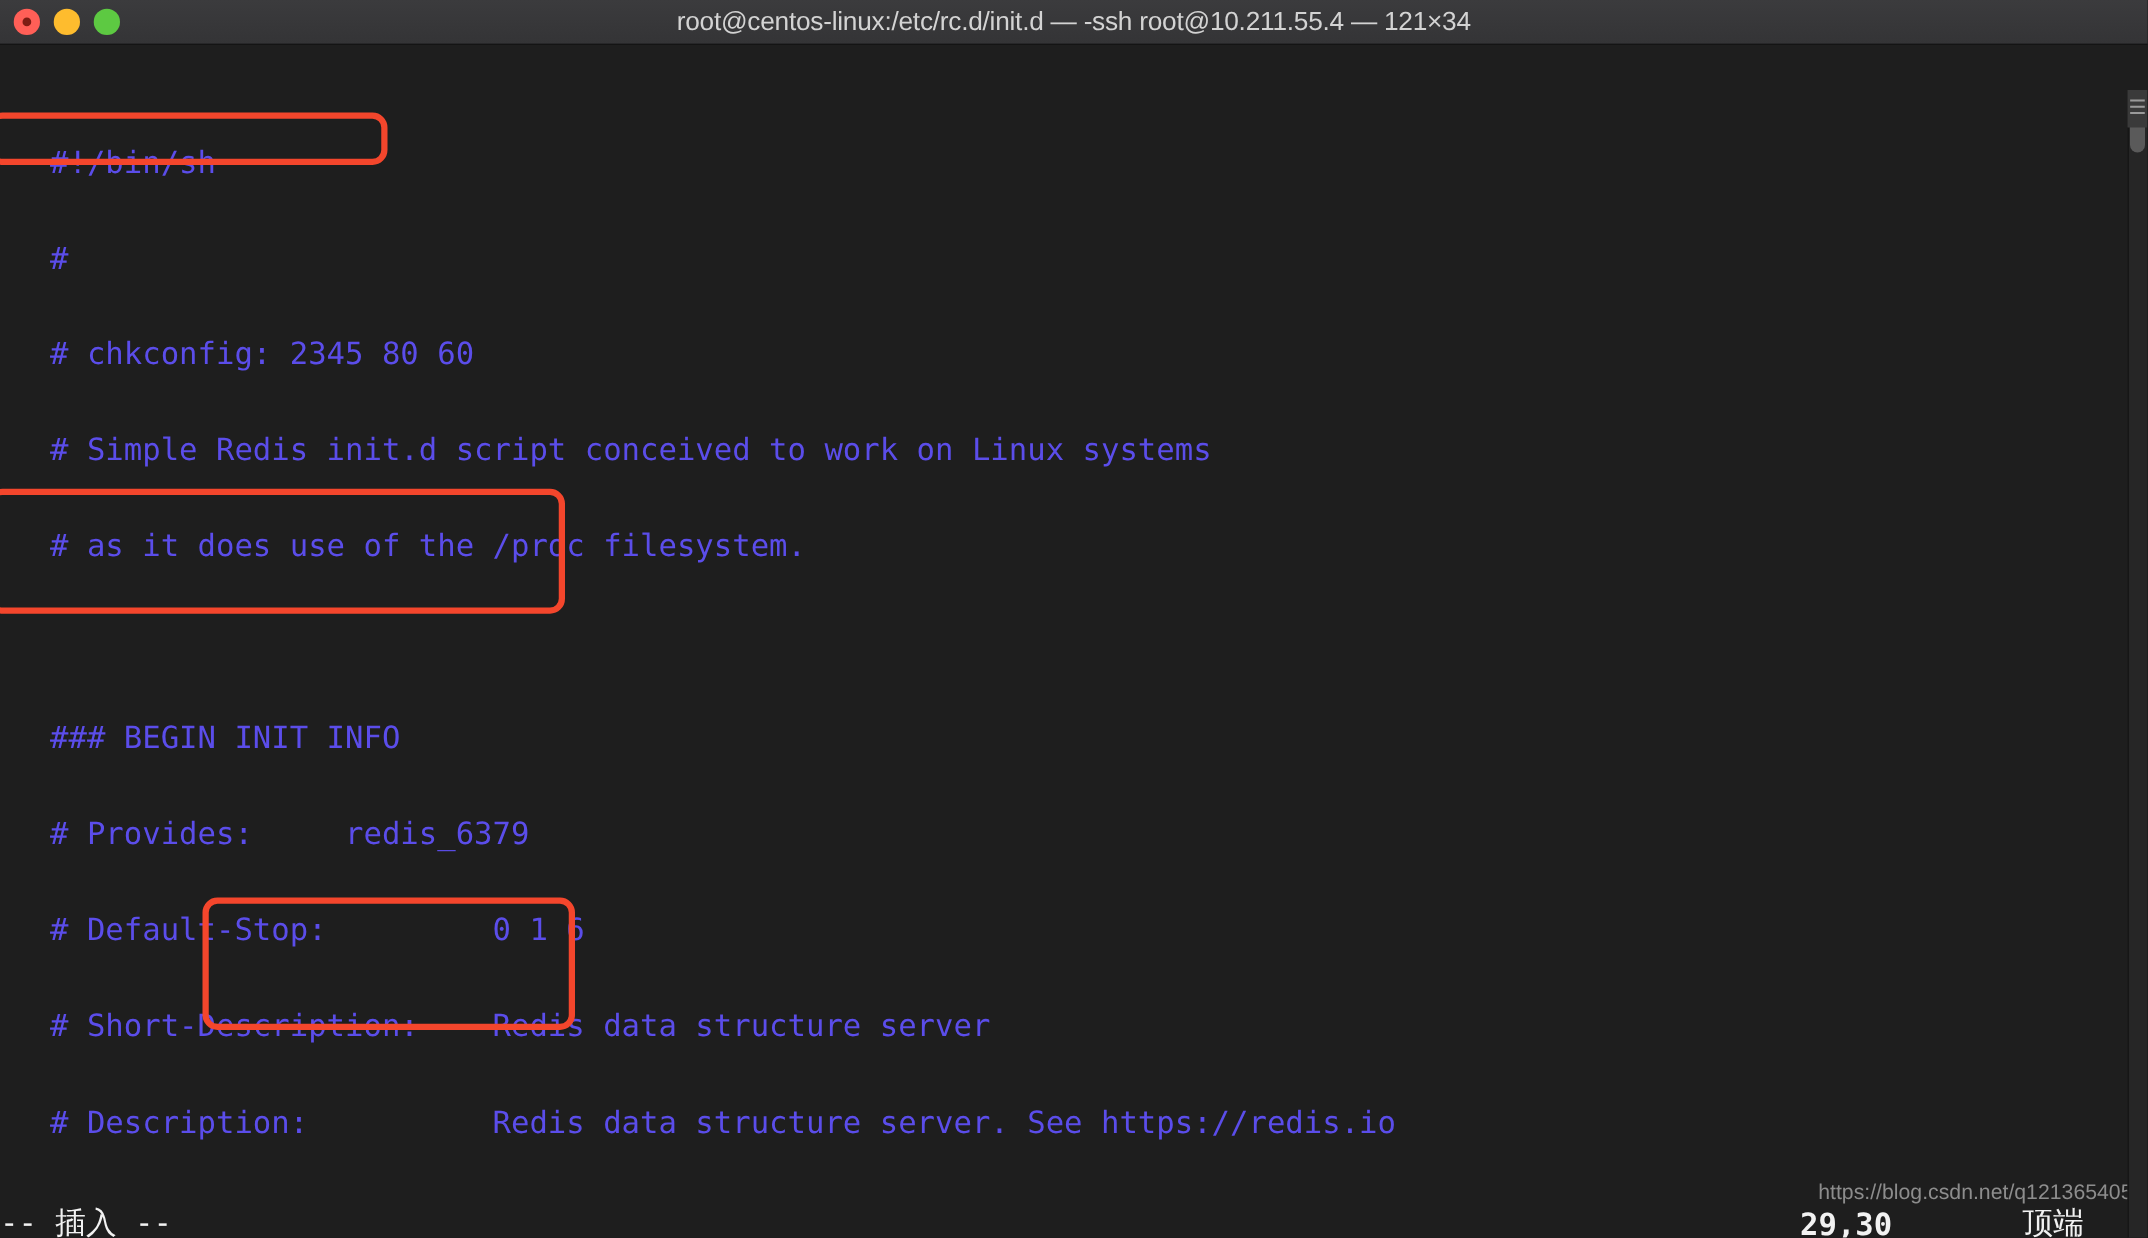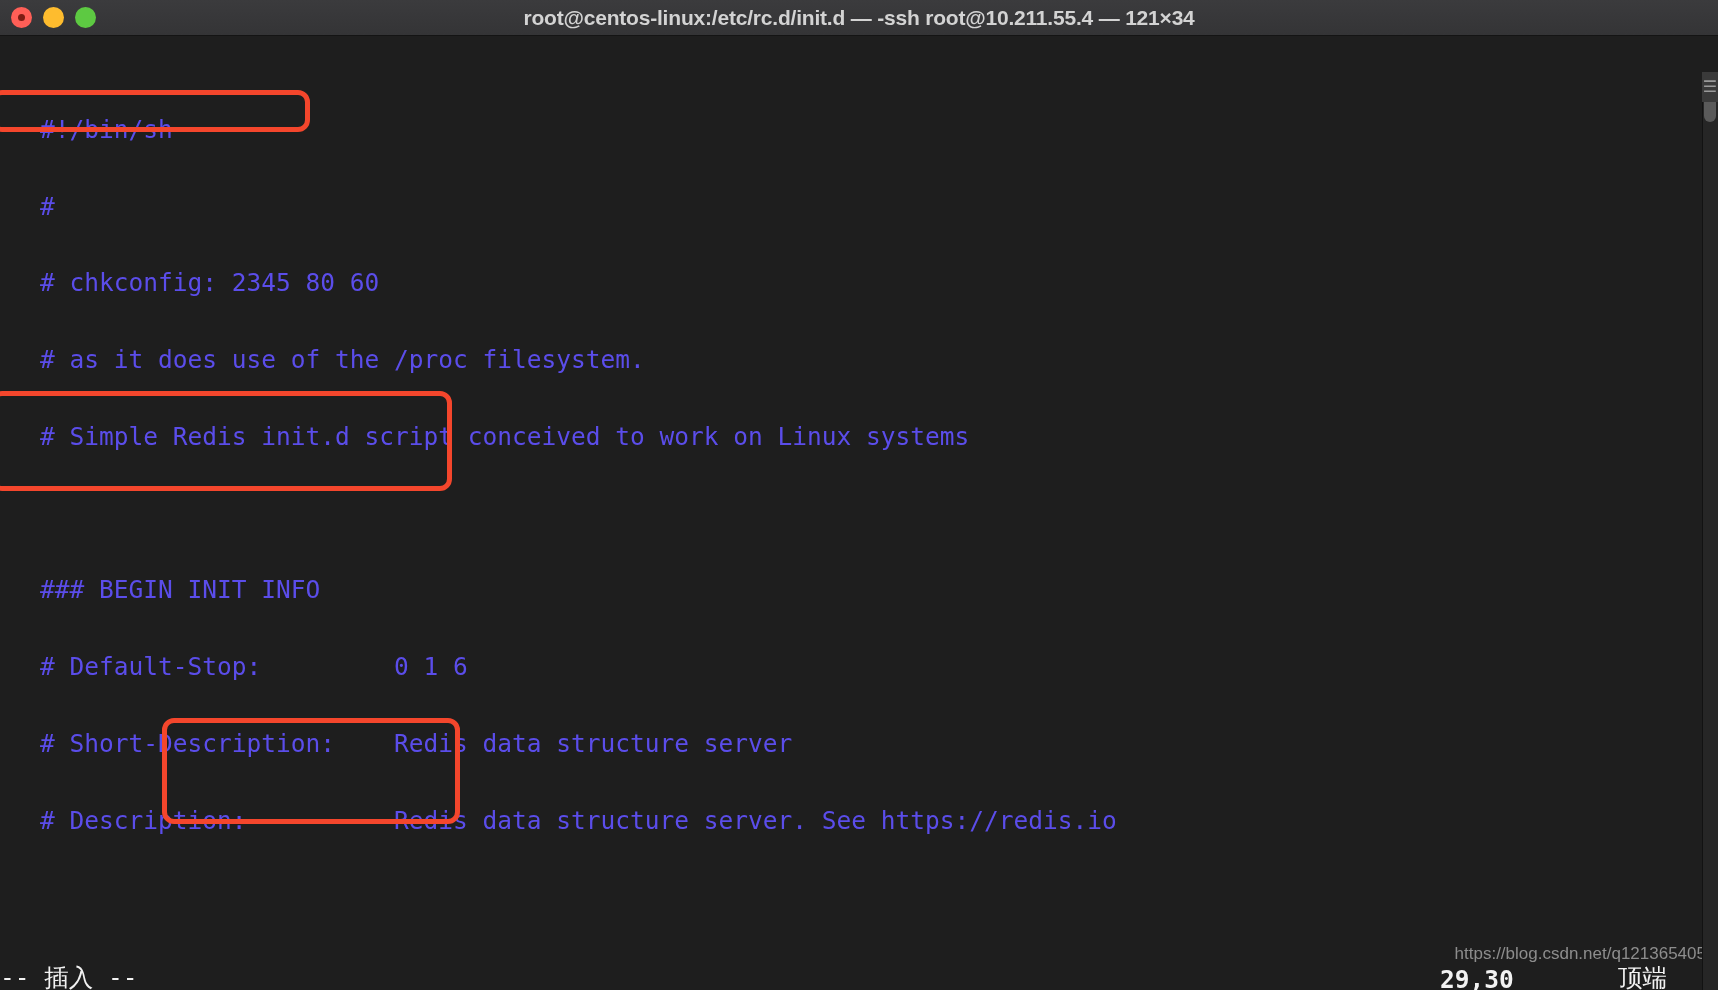--- a/index.html
+++ b/index.html
@@ -23,21 +23,21 @@
   .dot.close { background: #ff5f57; }
   .dot.close::after{
     content:""; position:absolute; width:7px; height:7px; border-radius:50%;
     background:#7d1d14; left:7px; top:7px;
   }
   .dot.min { background: #febc2e; }
   .dot.max { background: #5dc942; }
   #title-text {
     position: absolute; left: 0; right: 0; text-align: center;
     font-family: "Liberation Sans", sans-serif;
-    font-size: 21px; font-weight: bold; color: #d3d3d3;
+    font-size: 21px; font-weight: normal; color: #d3d3d3;
     letter-spacing: -0.2px;
     pointer-events: none;
   }
 
   
   #terminal {
     position: absolute; top: 36px; left: 0;
     width: 1718px; height: 954px;
     background: #1e1e1e;
     overflow: hidden;
@@ -121,24 +121,25 @@
   <div id="title-text">root@centos-linux:/etc/rc.d/init.d — -ssh root@10.211.55.4 — 121×34</div>
 </div>
 
 <div id="terminal">
 
   <div id="screen">
 
     <div class="row"><span class="c-comment">#!/bin/sh</span></div>
     <div class="row"><span class="c-comment">#</span></div>
     <div class="row"><span class="c-comment"># chkconfig: 2345 80 60</span></div>
+    <div class="row"><span class="c-comment"># Simple Redis init.d script conceived to work on Linux systems</span></div>
     <div class="row"><span class="c-comment"># as it does use of the /proc filesystem.</span></div>
-    <div class="row"><span class="c-comment"># Simple Redis init.d script conceived to work on Linux systems</span></div>
     <div class="row"> </div>
     <div class="row"><span class="c-comment">### BEGIN INIT INFO</span></div>
+    <div class="row"><span class="c-comment"># Provides:     redis_6379</span></div>
     <div class="row"><span class="c-comment"># Default-Stop:         0 1 6</span></div>
     <div class="row"><span class="c-comment"># Short-Description:    Redis data structure server</span></div>
     <div class="row"><span class="c-comment"># Description:          Redis data structure server. See https://redis.io</span></div>
     
     
     
     
     
     
     

